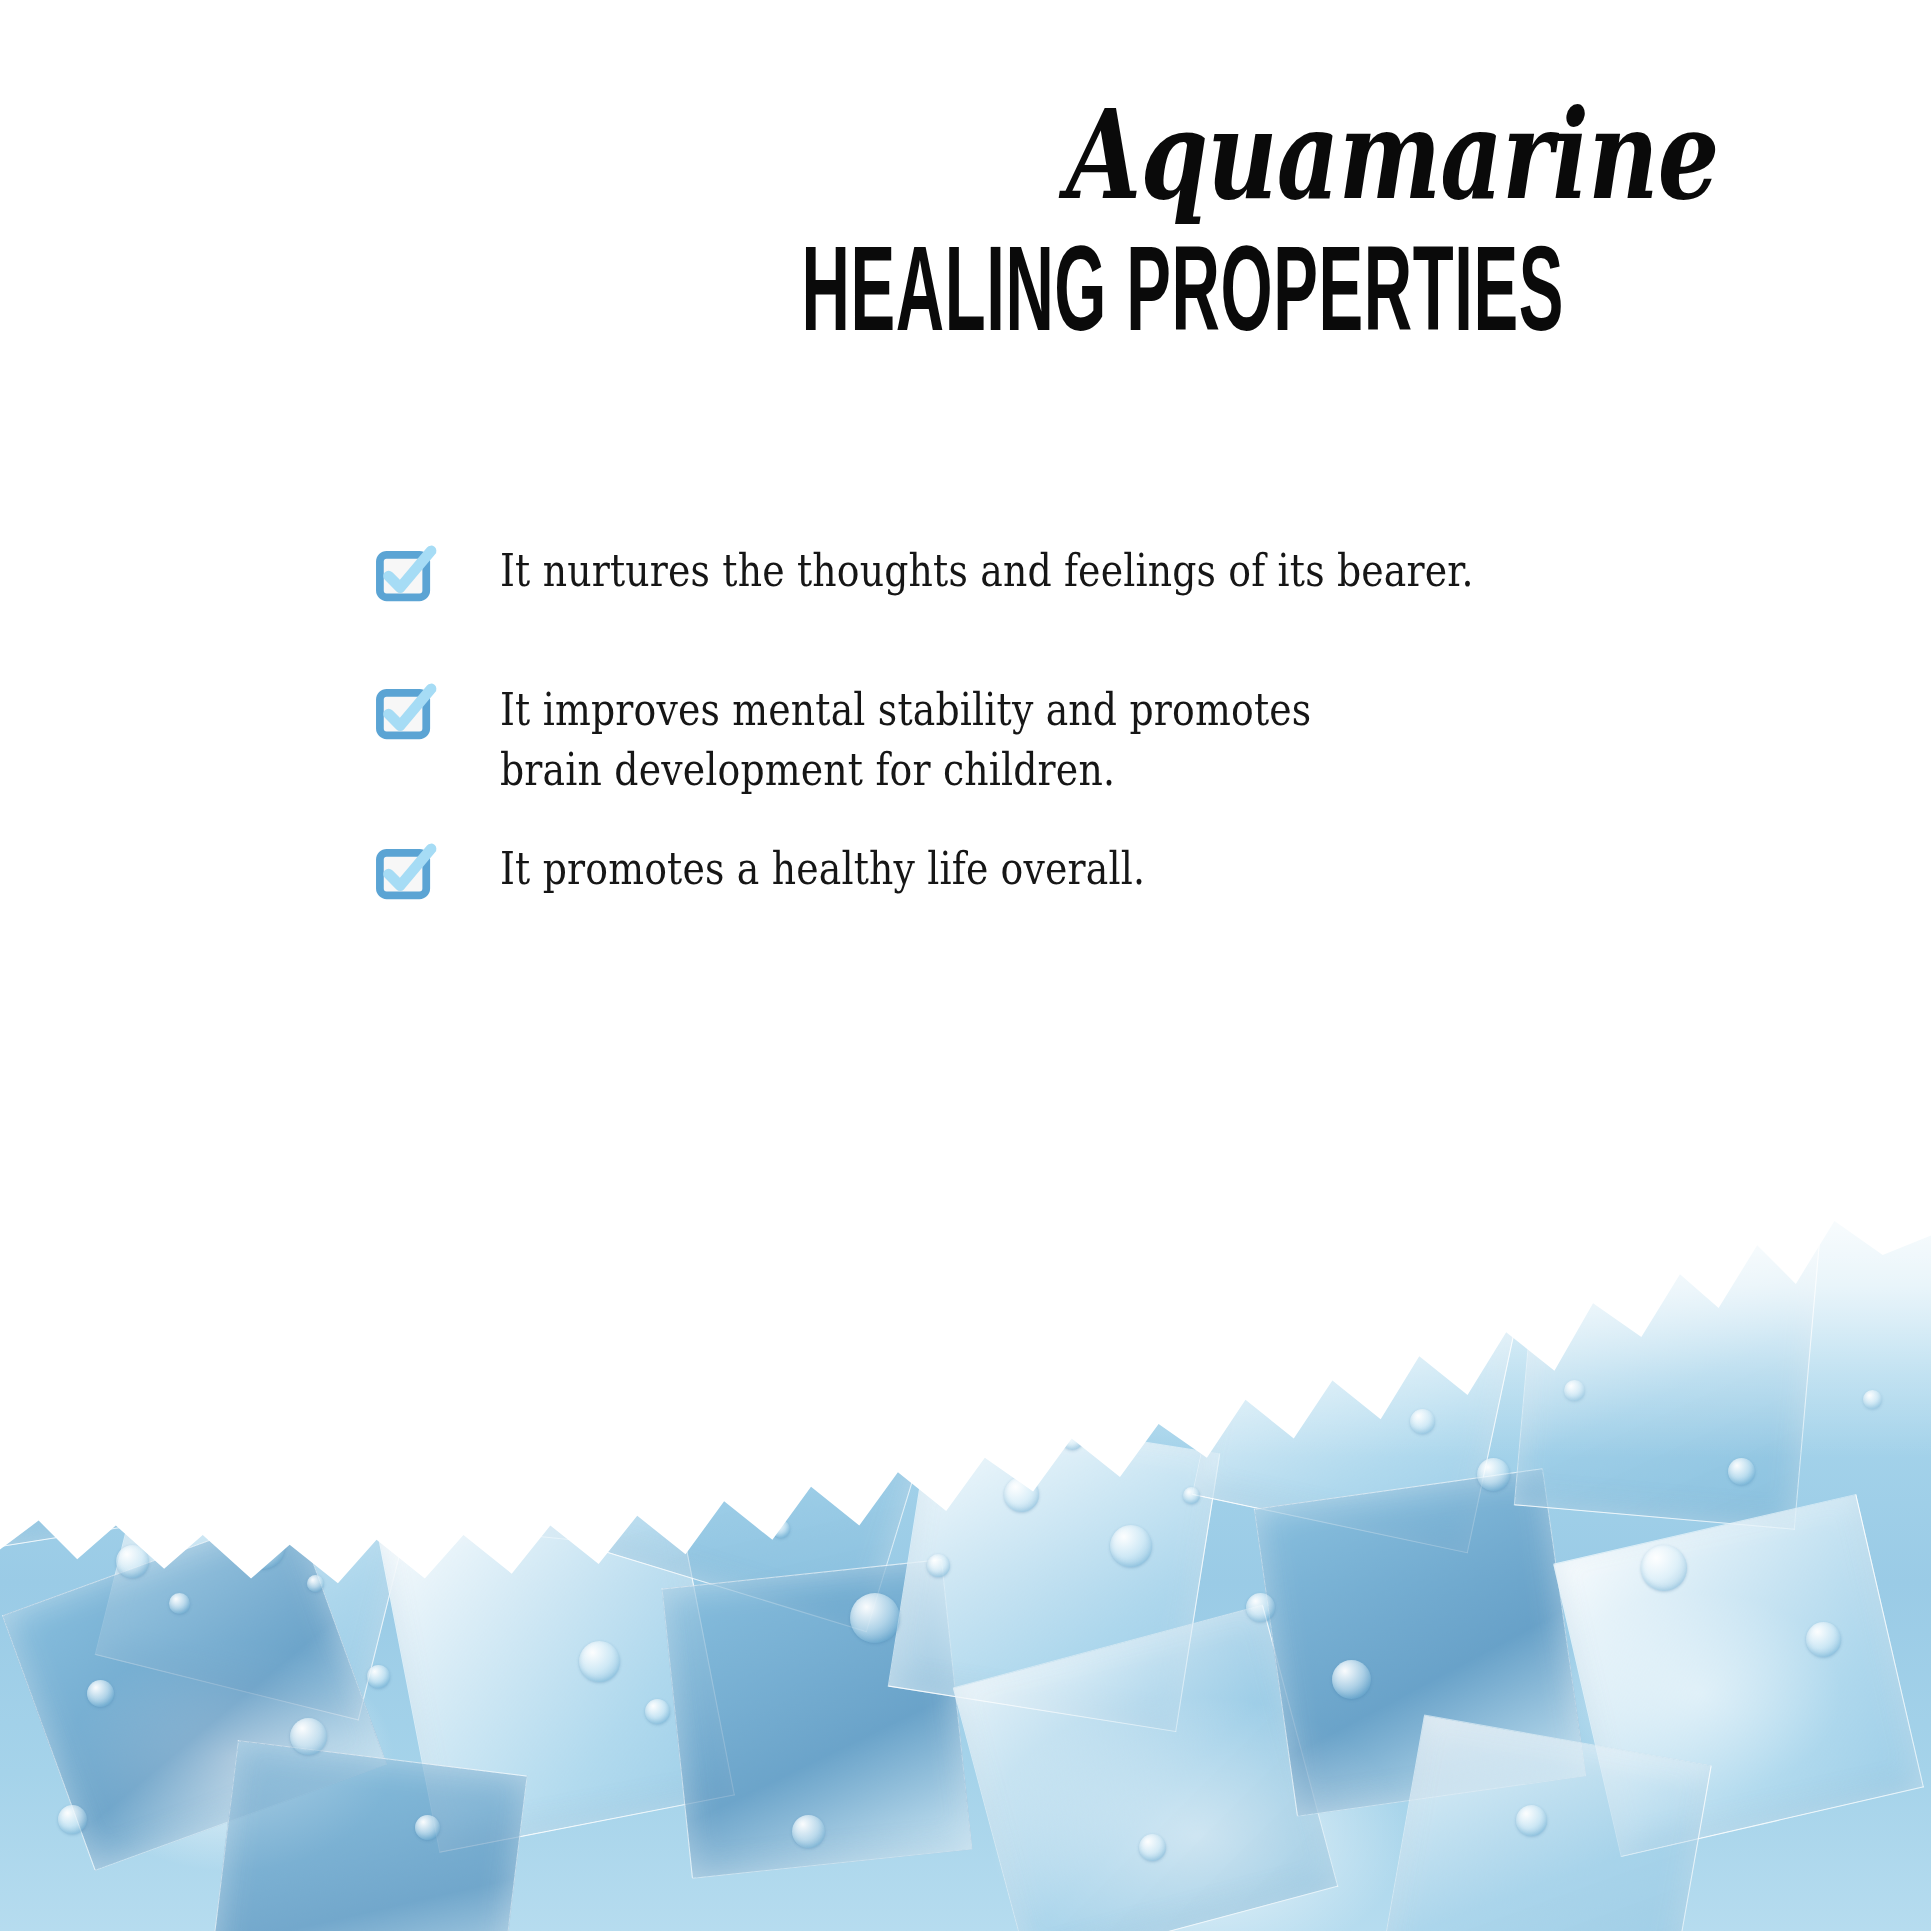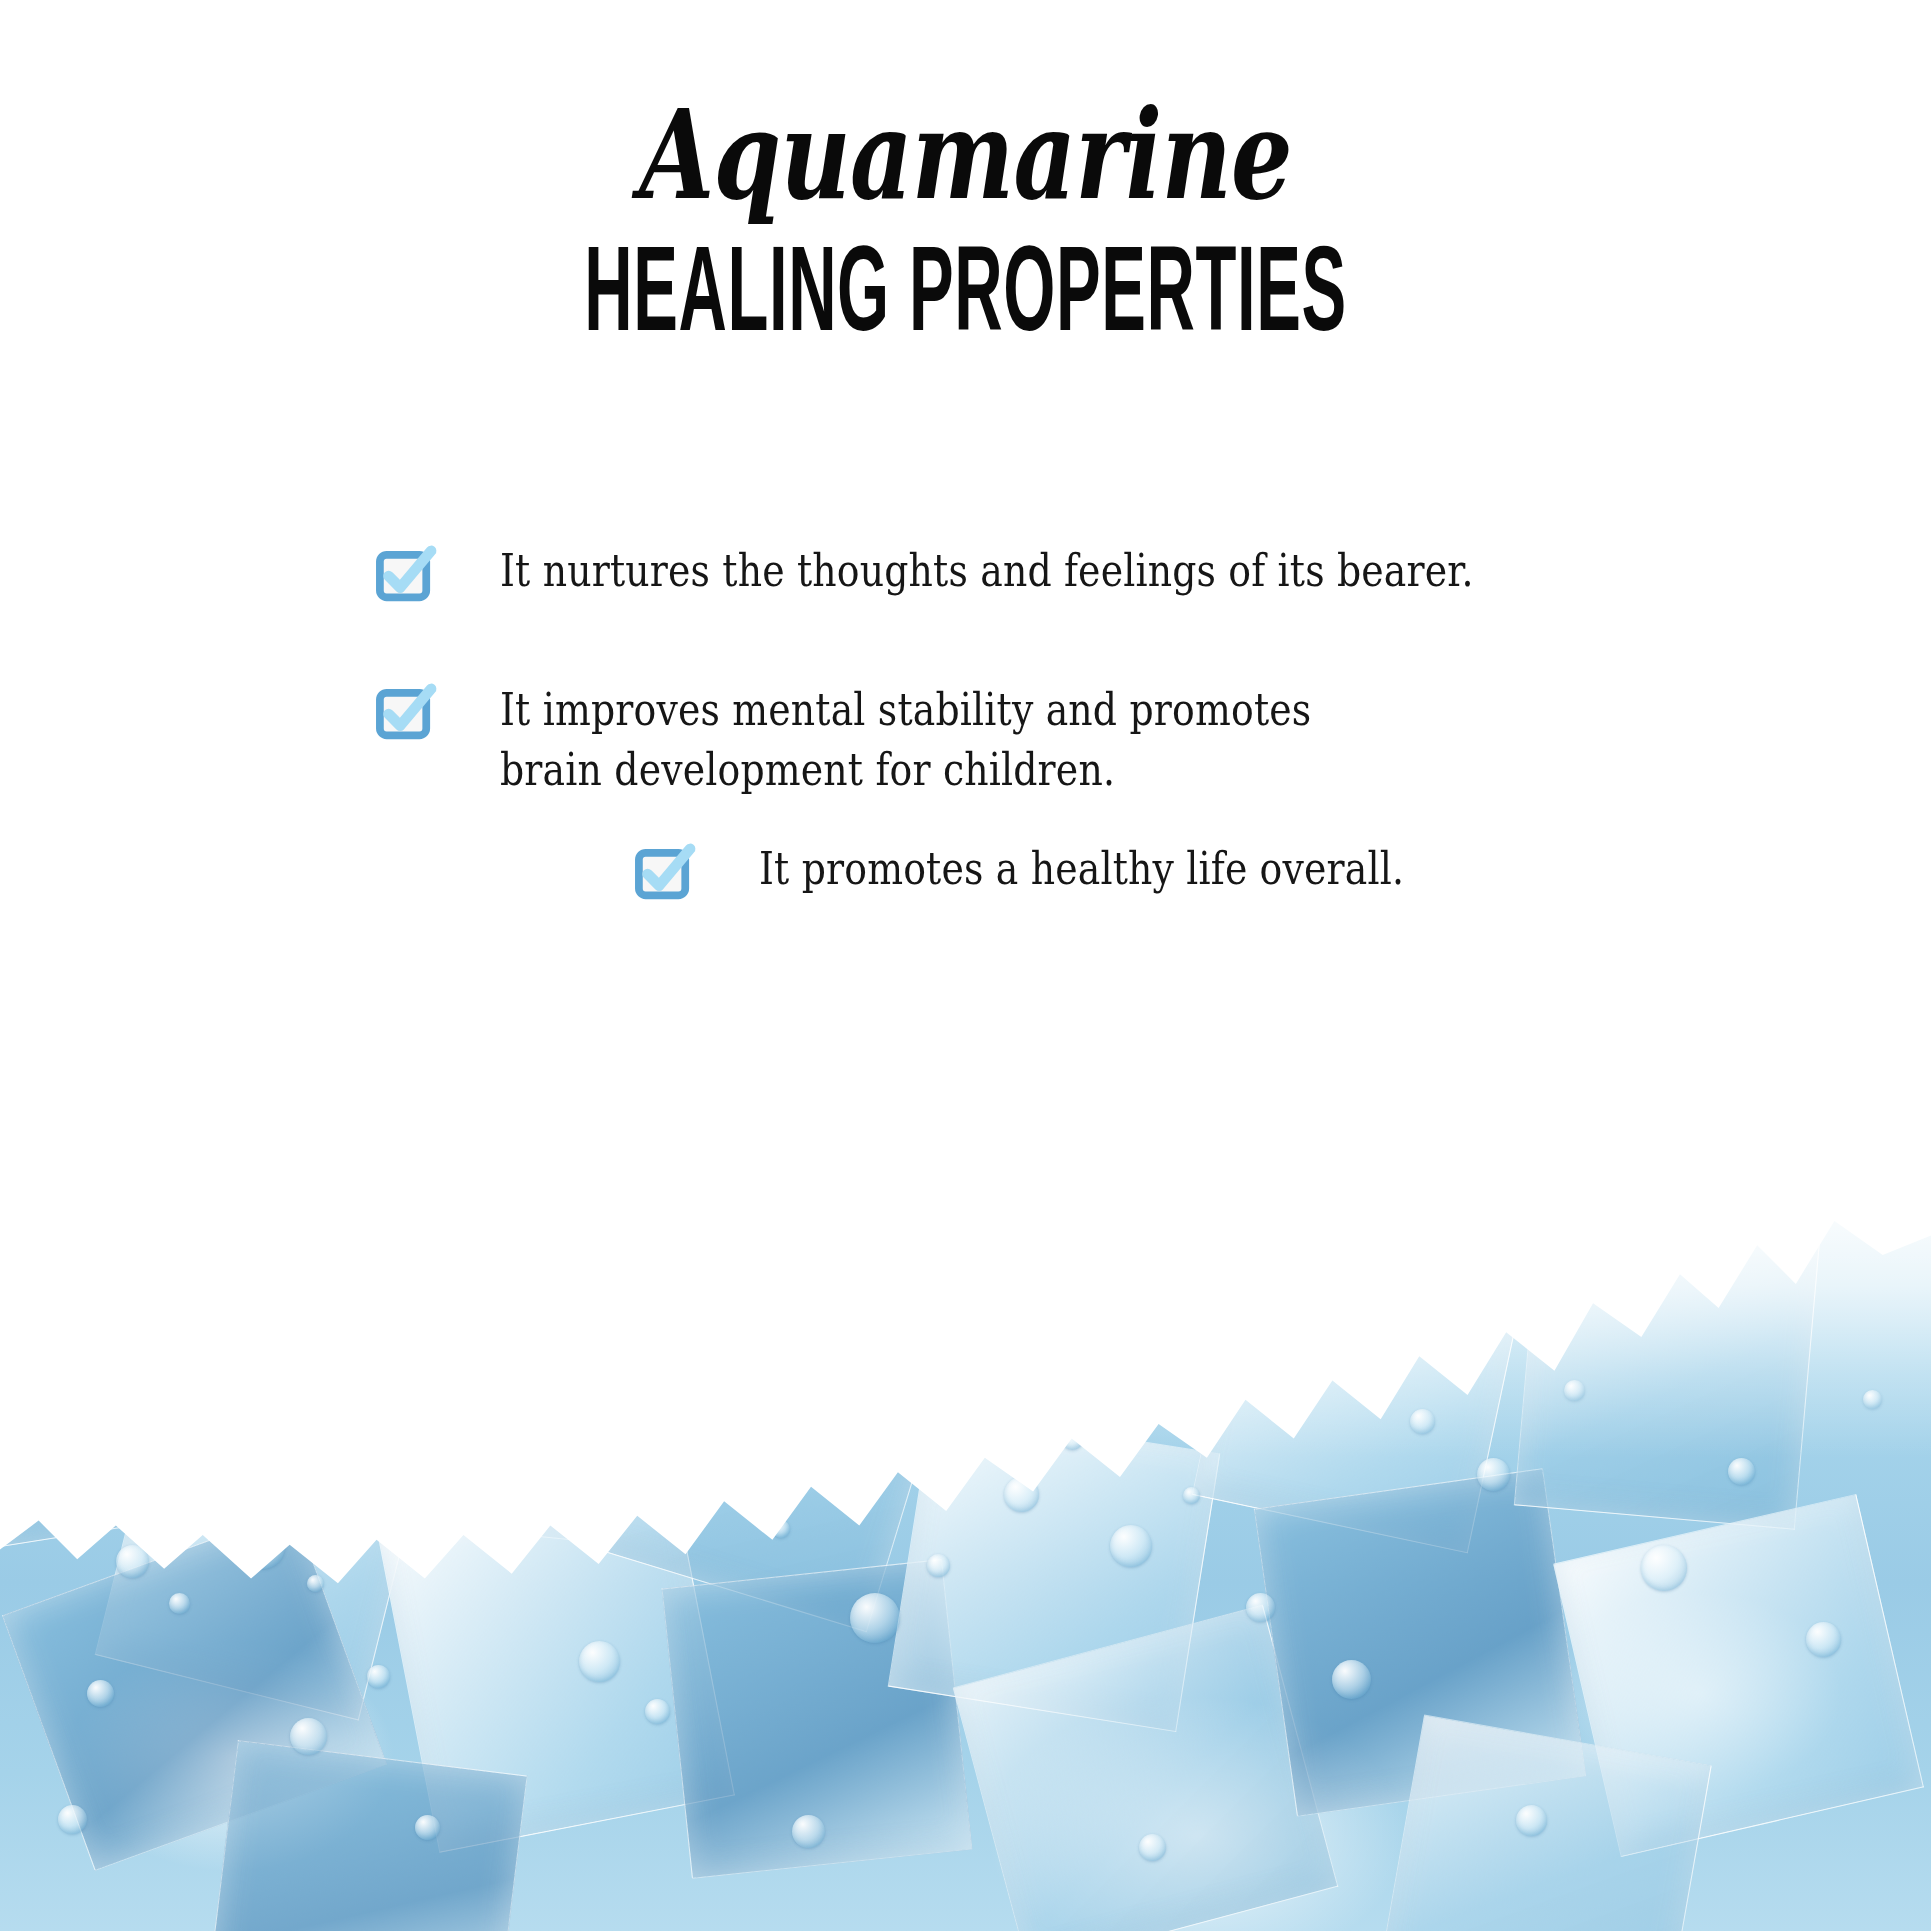--- a/index.html
+++ b/index.html
@@ -15,21 +15,21 @@
     overflow: hidden;
     font-family: "Liberation Serif", serif;
   }
 
   
   .header {
     position: absolute;
     top: 0;
     left: 0;
     width: 1931px;
-    text-align: center;
+    text-align: right;
     z-index: 5;
   }
   .title {
     margin: 0;
     padding-top: 93px;
     font-family: "DejaVu Serif", "Liberation Serif", serif;
     font-style: italic;
     font-weight: 700;
     font-size: 124px;
     line-height: 1.0;
@@ -61,21 +61,21 @@
     left: 377px;
     width: 1410px;
     z-index: 5;
   }
   .check-item {
     display: flex;
     align-items: flex-start;
     margin-bottom: 60px;
     gap: 28px;
   }
-  .check-item:last-child { margin-bottom: 0; justify-content: center; }
+  .check-item:last-child { margin-bottom: 0; }
 
   .checkbox-icon {
     flex: 0 0 auto;
     width: 56px;
     height: 56px;
     margin-top: 7.7px;
     margin-right: 39px;
     position: relative;
   }
   .checkbox-icon svg { display: block; overflow: visible; }

